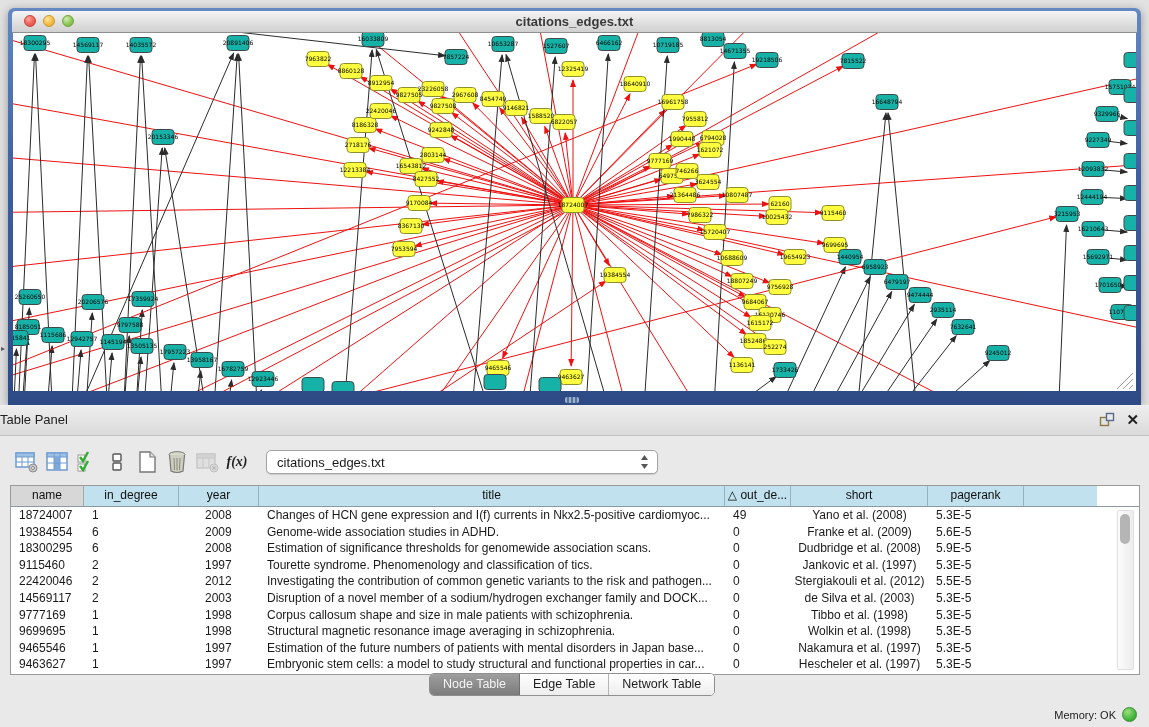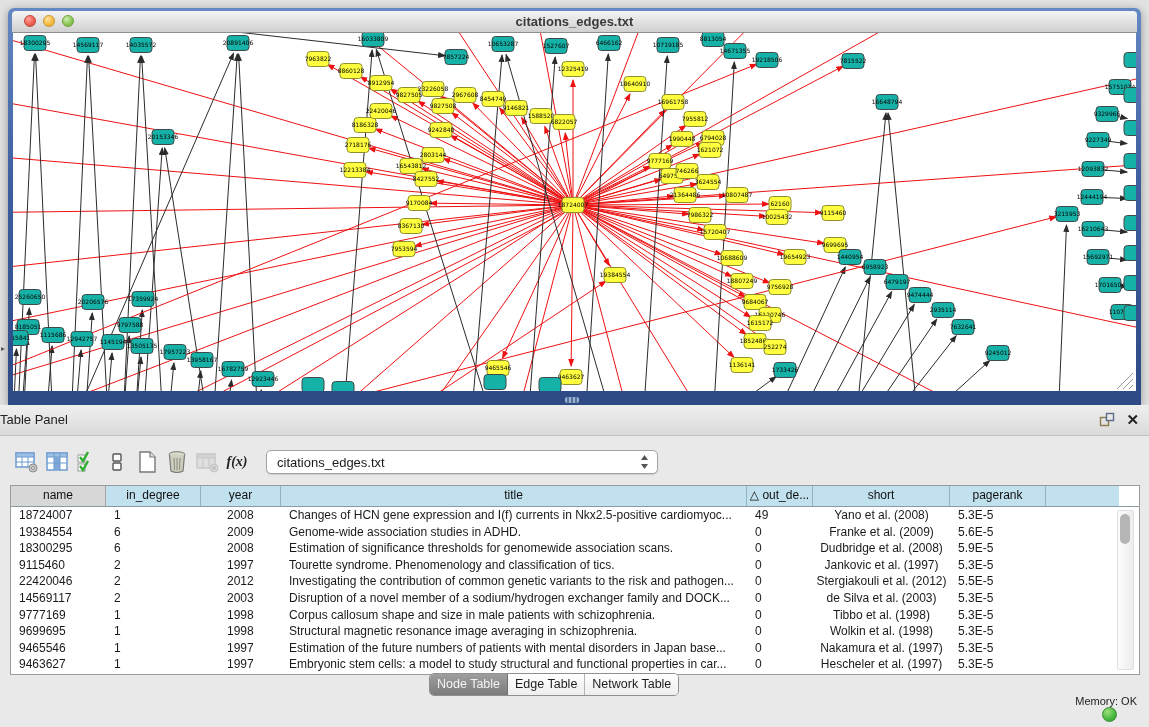--- a/index.html
+++ b/index.html
@@ -40,35 +40,35 @@
   
   #table{position:absolute;left:10px;top:80px;width:1128px;height:188px;background:#fff;
          border:1px solid #9b9b9b;overflow:hidden;}
   #thead{display:flex;height:20px;border-bottom:1px solid #8a9aa2;}
   .th{box-sizing:border-box;background:#c0e1ed;border-right:1px solid #93b3c0;
       font-size:12px;text-align:center;line-height:19px;color:#111;overflow:hidden;white-space:nowrap;}
   .th.col-name{background:#d7d7d7;border-right:1px solid #a6a6a6;}
   .th.filler{border-right:none;}
   .tr{display:flex;height:16.6px;font-size:12px;line-height:16.5px;background:#fff;}
   .td{box-sizing:border-box;padding-left:8px;white-space:nowrap;overflow:hidden;}
-  .c1{width:95px}.c2{width:95px}.c3{width:80px}.c4{width:466px}.c5{width:66px}.c6{width:137px}.c7{width:96px}.c8{width:73px}
+  .c1{width:73px}.c2{width:95px}.c3{width:80px}.c4{width:466px}.c5{width:66px}.c6{width:137px}.c7{width:96px}.c8{width:73px}
   .td.c3{padding-left:26px}
   .td.c6{text-align:center;padding-left:0}
   #tscroll{position:absolute;right:5px;top:24px;width:15px;height:158px;
       background:linear-gradient(90deg,#fcfcfc,#ededed);border:1px solid #e0e0e0;border-radius:2px;}
   #tscroll-thumb{position:absolute;left:2px;top:3px;width:10px;height:30px;background:#b5b5b5;border-radius:6px;}
   
   #tabs{position:absolute;left:429px;top:268px;height:21px;display:flex;
         border:1px solid #8f8f8f;border-radius:5px;overflow:hidden;background:#fff;}
-  .tab{padding:0 7px;font-size:12.5px;line-height:20px;color:#1d1d1d;
+  .tab{padding:0 13px;font-size:12.5px;line-height:20px;color:#1d1d1d;
        background:linear-gradient(#ffffff,#ededed);border-right:1px solid #b5b5b5;text-align:center;}
   .tab:last-child{border-right:none}
   .tab.active{background:linear-gradient(#9e9e9e,#7c7c7c);color:#f4f4f4;border-right:1px solid #6f6f6f;}
   
-  #status{position:absolute;right:12px;bottom:5px;display:flex;align-items:center;font-size:11px;color:#222;flex-direction:column;}
+  #status{position:absolute;right:12px;bottom:5px;display:flex;align-items:center;font-size:11px;color:#222;}
   #memory-dot{width:13px;height:13px;border-radius:50%;margin-left:6px;
       background:radial-gradient(circle at 35% 30%,#9fe07f,#44b83c 60%,#2f9630);border:1px solid #3c8a34;}
 </style>
 </head>
 <body>
 
 <div id="frame">
   <div id="titlebar">
     <span class="light" id="light-close"></span>
     <span class="light" id="light-min"></span>

